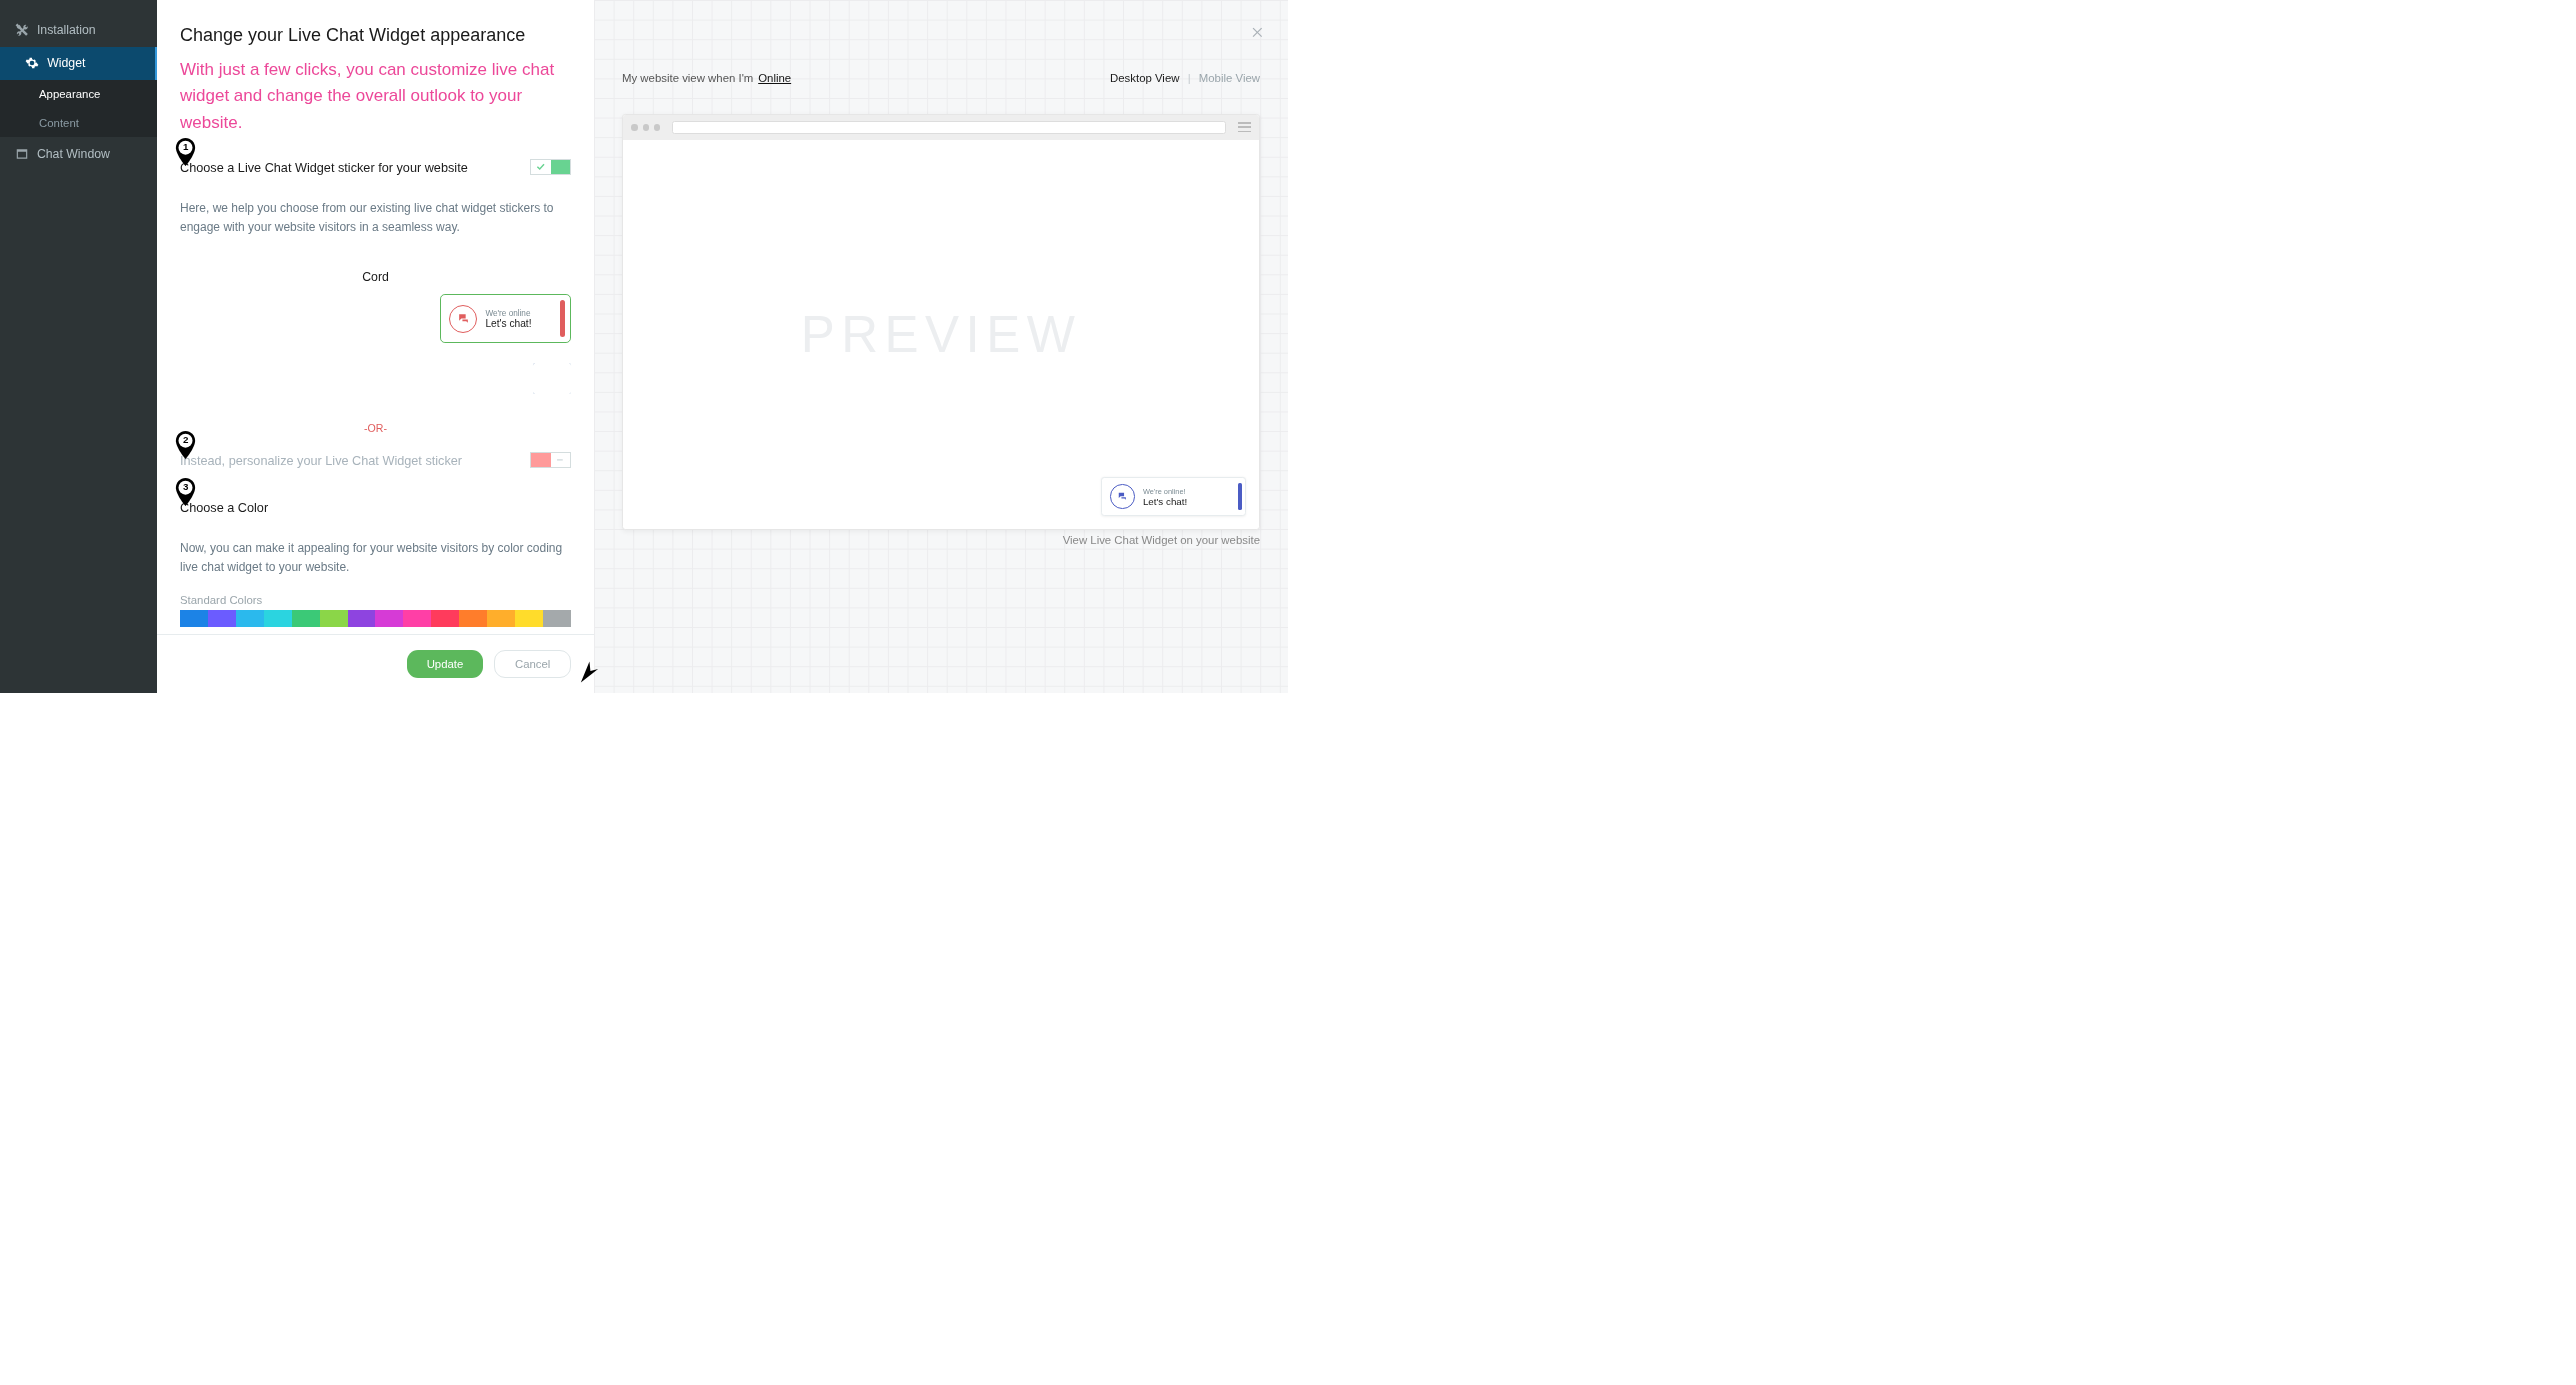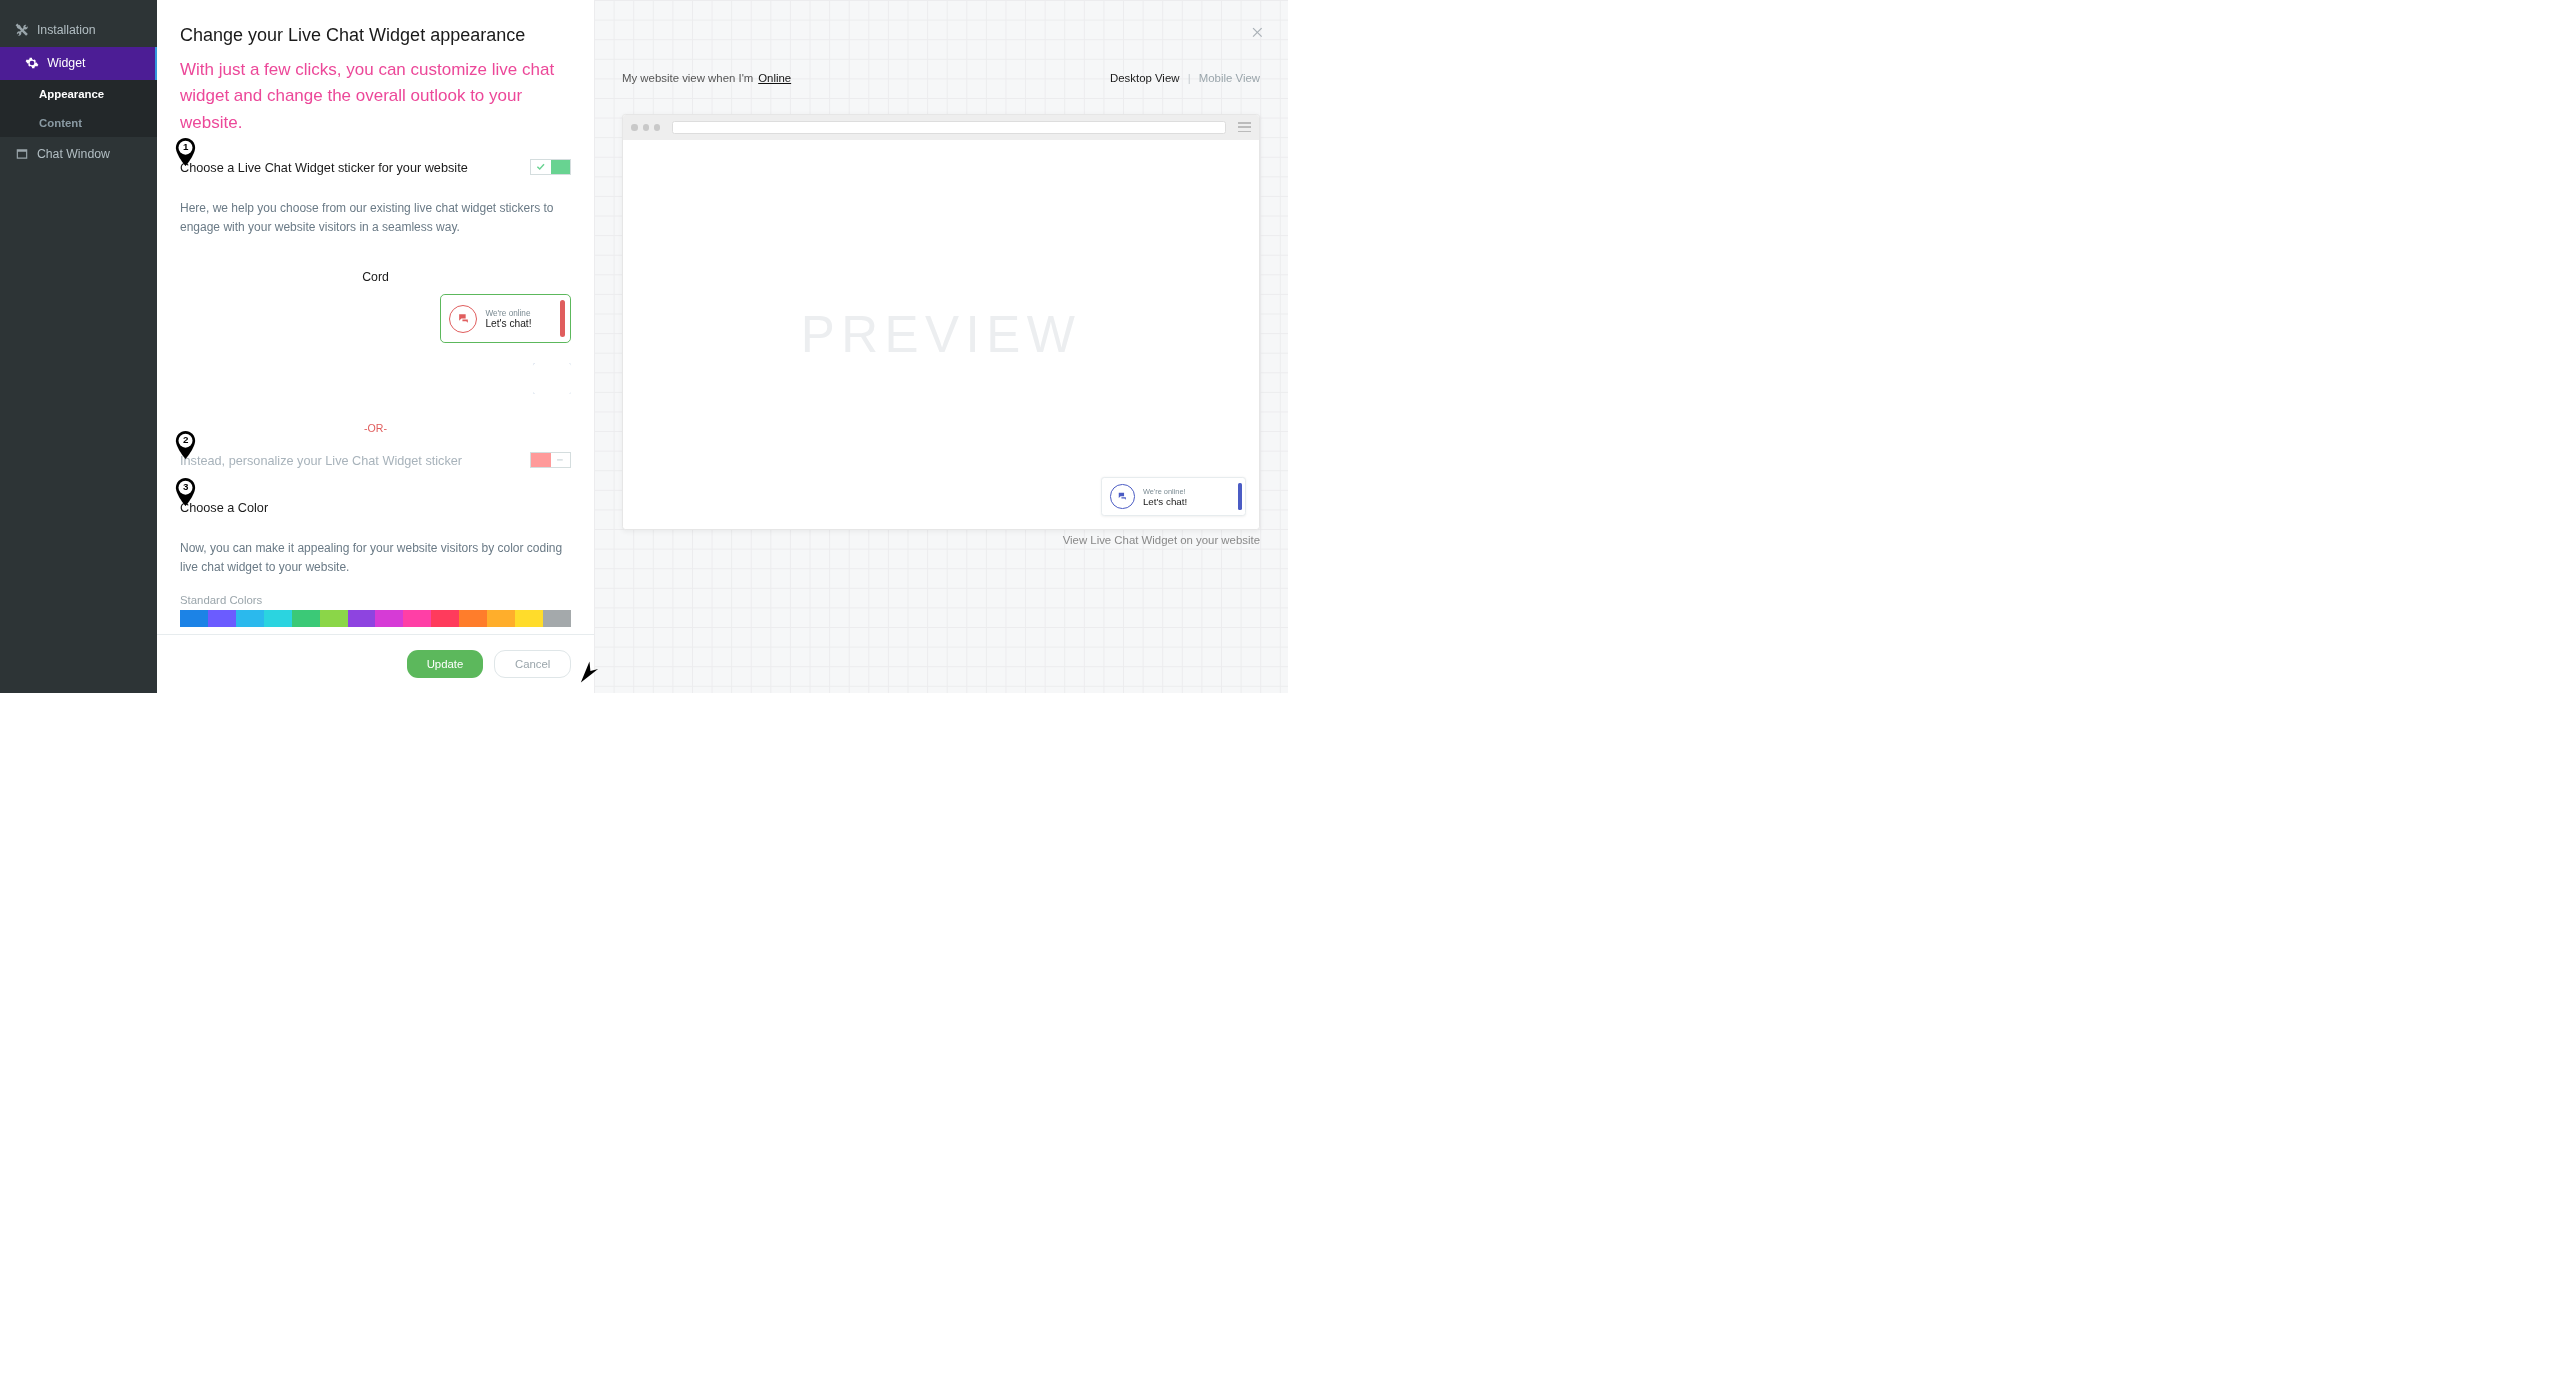--- a/index.html
+++ b/index.html
@@ -1,24 +1,24 @@
 <!DOCTYPE html>
 <html style="font-size:13px"><head>
   <meta charset="utf-8">
   <style>
     * { margin: 0; padding: 0; box-sizing: border-box; font-family: -apple-system, BlinkMacSystemFont, "Segoe UI", Helvetica, Arial, sans-serif; }
     body { width: 1288px; height: 693px; display: flex; background: #fff; position: relative; overflow: hidden; }
 
     
     .sidebar { width: 157px; background: #2d3436; color: #b2bec3; flex-shrink: 0; padding-top: 13px; }
     .nav-item { display: flex; align-items: center; gap: 8.2px; padding: 9.8px 14.7px; font-size: 12.3px; cursor: pointer; color: #b2bec3; }
-    .nav-item.active { background: #4c1d95; color: #fff; position: relative; padding-left: 25px; }
+    .nav-item.active { background: #0c4a6e; color: #fff; position: relative; padding-left: 25px; }
     .nav-item.active::after { content: ""; position: absolute; right: 0; top: 0; bottom: 0; width: 2.5px; background: #3498db; }
     .sub-nav { background: #23282a; }
-    .sub-item { padding: 8.2px 14.7px 8.2px 39px; font-size: 11.4px; color: #8a9aa3; cursor: pointer; font-weight: bold; }
+    .sub-item { padding: 8.2px 14.7px 8.2px 39px; font-size: 11.4px; color: #8a9aa3; cursor: pointer; }
     .sub-item.active { color: #fff; }
     .icon { width: 14px; height: 14px; display: inline-flex; align-items: center; justify-content: center; fill: #9aa5ab; flex-shrink:0; }
     .nav-item.active .icon { fill: #fff; }
 
     
     .settings { width: 437px; padding: 24.5px 23px 74px 23px; position: relative; overflow: hidden; }
     .settings h1 { font-size: 18px; font-weight: 500; color: #1a1a1a; margin-bottom: 11.4px; }
     .settings .intro { font-size: 17px; color: #ec4899; line-height: 1.55; margin-bottom: 8.2px; }
 
     .section { position: relative; margin-top: 23px; }

